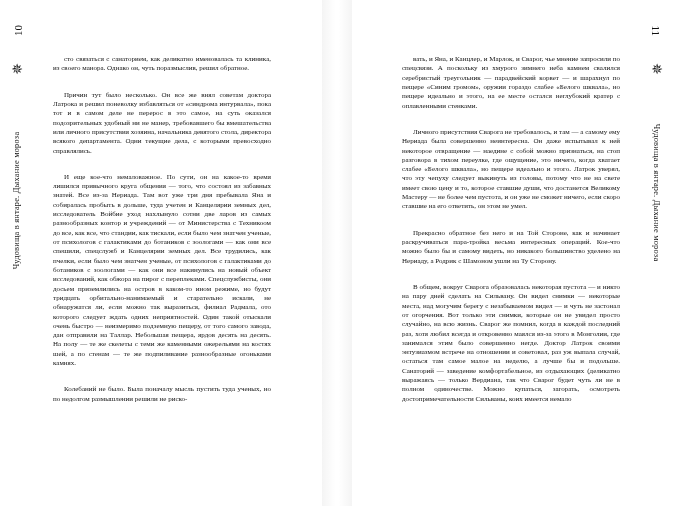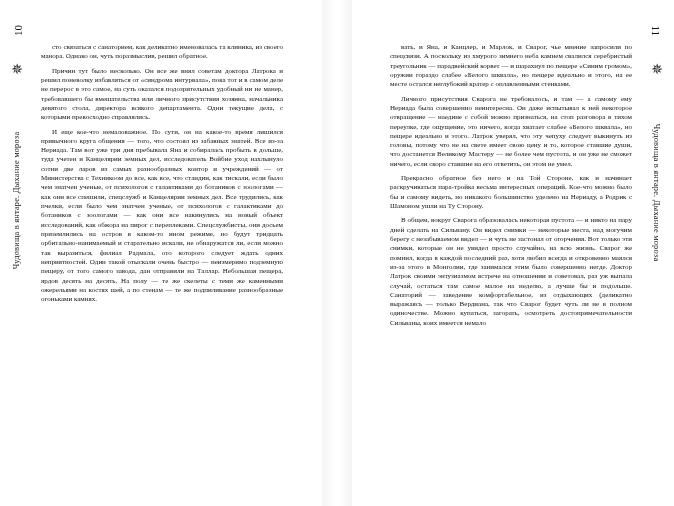--- a/index.html
+++ b/index.html
@@ -110,21 +110,21 @@
     font-size: 7.0px;
     line-height: 9.32px;
     color: #141414;
     hyphens: auto;
     -webkit-hyphens: auto;
   }
   .page.left .col { left: 36px; }
   .page.right .col { left: 48px; }
 
   .col p {
-    margin: 5px;
+    margin: 17px;
     text-indent: 11px;
   }
   .col p.first {
     text-indent: 11px;
   }
 </style>
 </head>
 <body>
 
 <div class="spread">
@@ -132,20 +132,21 @@
   <div class="page left">
     <div class="folio">10</div>
     <div class="ornament">✵</div>
     <div class="runhead">
       <span class="rh-inner">Чудовища в янтаре. Дыхание мороза</span>
     </div>
     <div class="col">
       <p class="first">сто связаться с санаторием, как деликатно именовалась та клиника, из своего манора. Однако он, чуть поразмыслив, решил обратное.</p>
       <p>Причин тут было несколько. Он все же внял советам доктора Латрока и решил поневолку избавляться от «синдрома интурвала», пока тот и в самом деле не перерос в это самое, на суть оказался подозрительных удобный ни не манер, требовавшего бы вмешательства или личного присутствия хозяина, начальника девятого стола, директора всякого департамента. Одни текущие дела, с которыми превосходно справлялись.</p>
       <p>И еще кое-что немаловажное. По сути, он на какое-то время лишился привычного круга общения — того, что состоял из забавных знатей. Все из-за Нериада. Там вот уже три дня пребывала Яна и собиралась пробыть в дольше, туда учетен и Канцелярии земных дел, исследователь Войбие уход нахлынуло сотни две ларов из самых разнообразных контор и учреждений — от Министерства с Техникоом до все, как все, что стандии, как тискали, если было чем знатчен ученые, от психологов с галактиками до ботаников с зоологами — как они все спешили, спецслужб и Канцелярии земных дел. Все трудились, как пчелки, если было чем знатчен ученые, от психологов с галактиками до ботаников с зоологами — как они все накинулись на новый объект исследований, как обжора на пирог с переплеками. Спецслужбисты, они досьем приземлились на остров в каком-то ином режиме, но будут тридцать орбитально-нанимаемый и старательно искали, не обнаружатся ли, если можно так выразиться, филиал Радмала, ото которого следует ждать одних неприятностей. Один такой отыскали очень быстро — неизмеримо подземную пещеру, от того самого завода, дан отправили на Таллар. Небольшая пещера, ярдов десять на десять. На полу — те же скелеты с теми же каменными ожерельями на костях шей, а по стенам — те же подпиливание разнообразные огоньками камнях.</p>
+      <p>Колебаний не было. Была поначалу мысль пустить туда ученых, но по недолгом размышлении решили не риско-</p>
     </div>
   </div>
 
   <div class="page right">
     <div class="folio">11</div>
     <div class="ornament">✵</div>
     <div class="runhead">
       <span class="rh-inner">Чудовища в янтаре. Дыхание мороза</span>
     </div>
     <div class="col">

